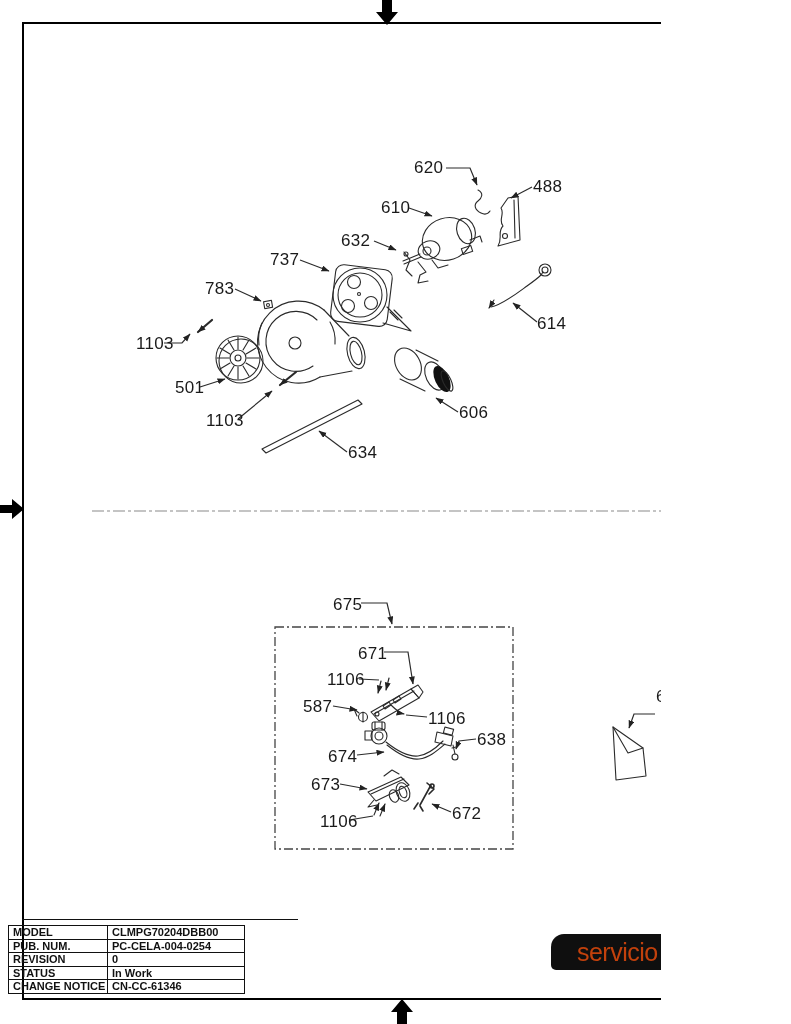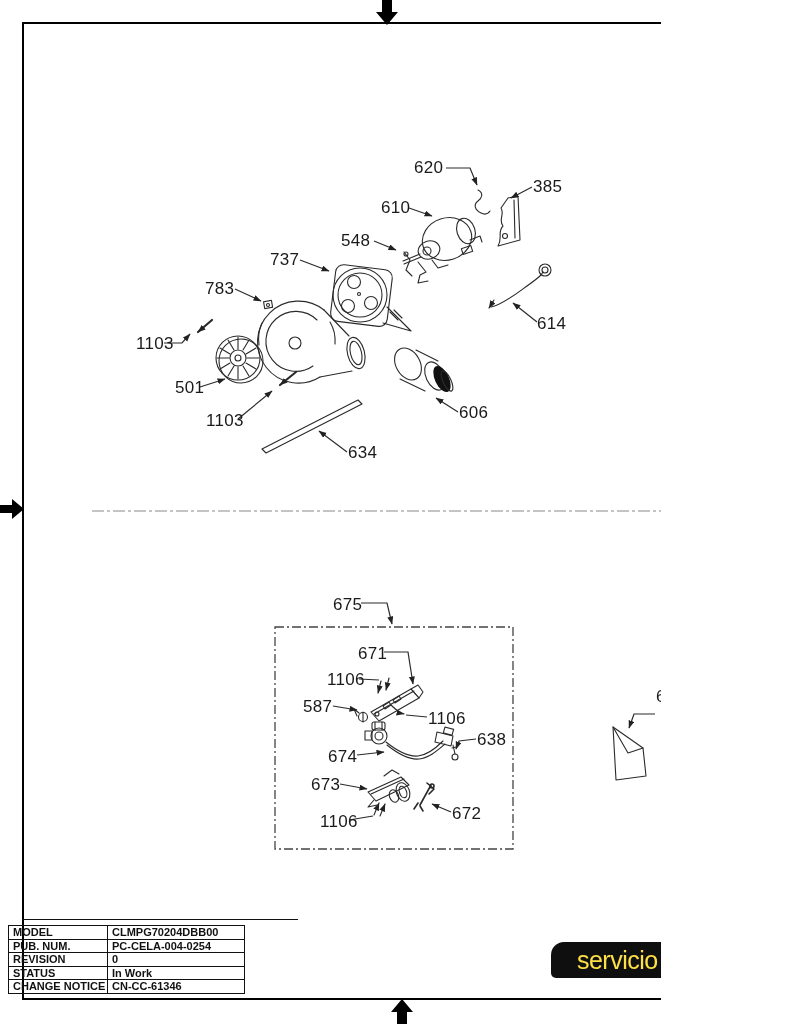--- a/index.html
+++ b/index.html
@@ -30,21 +30,21 @@
   }
   table.info-table td.c1{width:92px;}
   .table-top-rule{
     position:absolute;left:22px;top:919px;width:276px;height:0;
     border-top:1.4px solid #111;
   }
   .logo{
     position:absolute;left:551px;top:934px;width:203px;height:36px;
     background:#0f0f0f;border-radius:13px 10px 15px 5px;
     display:flex;align-items:center;justify-content:center;gap:7px;
-    color:#fde047;font-size:25px;line-height:1;margin-top:8px;
+    color:#c2410c;font-size:25px;line-height:1;
   }
   .logo .w-reg{font-weight:400;letter-spacing:-.5px;}
   .logo .w-bold{font-weight:700;letter-spacing:-.5px;}
 </style>
 </head>
 <body>
 
 <div class="page">
 
   <div class="frame"></div>
@@ -272,23 +272,23 @@
       <polyline points="357,755 384,752" marker-end="url(#ah)"></polyline>
       <polyline points="476,739 459,741 456,749" marker-end="url(#ah)"></polyline>
       <polyline points="340,784 367,789" marker-end="url(#ah)"></polyline>
       <polyline points="451,812 432,804" marker-end="url(#ah)"></polyline>
       <polyline points="349,820 373,816"></polyline>
       <polyline points="655,714 634,714 629,728" marker-end="url(#ah)"></polyline>
     </g>
   </svg>
 
   <div class="plabel" style="left:414px;top:159px">620</div>
-  <div class="plabel" style="left:533px;top:178px">385</div>
+  <div class="plabel" style="left:533px;top:178px">488</div>
   <div class="plabel" style="left:381px;top:199px">610</div>
-  <div class="plabel" style="left:341px;top:232px">548</div>
+  <div class="plabel" style="left:341px;top:232px">632</div>
   <div class="plabel" style="left:270px;top:251px">737</div>
   <div class="plabel" style="left:205px;top:280px">783</div>
   <div class="plabel" style="left:136px;top:335px">1103</div>
   <div class="plabel" style="left:175px;top:379px">501</div>
   <div class="plabel" style="left:206px;top:412px">1103</div>
   <div class="plabel" style="left:459px;top:404px">606</div>
   <div class="plabel" style="left:537px;top:315px">614</div>
   <div class="plabel" style="left:348px;top:444px">634</div>
 
   <div class="plabel" style="left:333px;top:596px">675</div>

